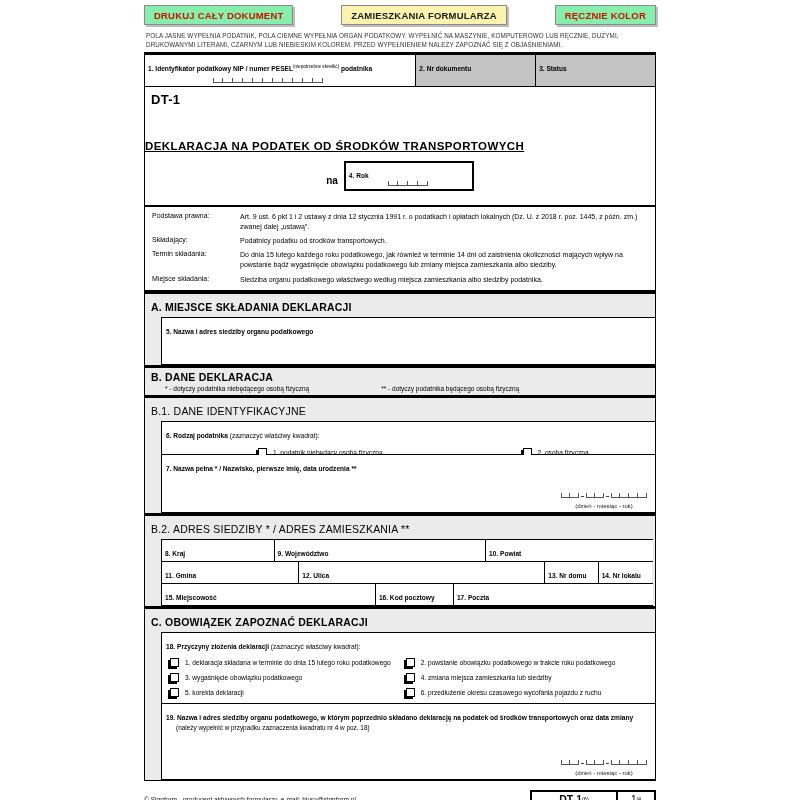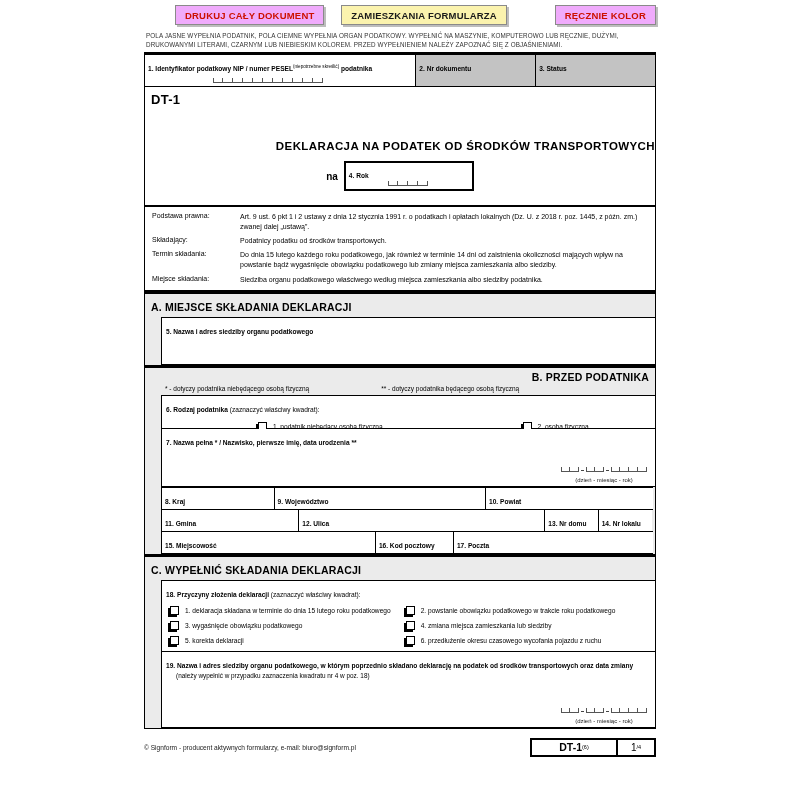--- a/index.html
+++ b/index.html
@@ -4,21 +4,21 @@
 <style>
   * { margin:0; padding:0; box-sizing:border-box; }
   html,body { width:800px; height:800px; background:#ffffff; overflow:hidden;
               font-family:"Liberation Sans", sans-serif; color:#000; }
   .page { width:512px; margin:0 auto; padding-top:5px; }
 
   
   .toolbar { display:flex; justify-content:space-between; align-items:flex-start; height:24px; margin-bottom:2px; }
   .tbtn { font-family:"Liberation Sans",sans-serif; font-weight:bold; font-size:9.5px; letter-spacing:.2px;
           border:1px solid #8a8a8a; box-shadow:2px 2px 0 #bdbdbd; padding:3px 9px 3px; height:20px; cursor:pointer; }
-  .tbtn.gray { background:#f0abfc; color:#cc1100;margin-left:31px; }
+  .tbtn.gray { background:#86efac; color:#cc1100; }
   .tbtn.yellow { background:#fbf3ae; color:#1a1a1a; }
 
   
   .instructions { font-size:6.3px; line-height:1.5; color:#333; letter-spacing:.1px; margin:1px 2px 2px; }
 
   .thickbar { height:3px; background:#000; margin-top:1px; }
 
   
   .form { border:1px solid #000; border-top:none; }
 
@@ -28,37 +28,37 @@
   .f1 { width:53%; background:#fff; }
   .f2 { width:23.5%; background:#c3c3c3; }
   .f3 { width:23.5%; background:#c3c3c3; }
   .flabel { font-size:6.6px; font-weight:bold; }
   .fnote-sup { font-size:4.6px; font-weight:normal; vertical-align:super; }
   .f1-comb { position:absolute; left:68px; bottom:3px; }
 
   .dt1-row { padding:3px 6px 0; height:17px; }
   .dt1 { font-size:13px; font-weight:bold; letter-spacing:.3px; }
 
-  .title-block { text-align:right; margin-top:36px; }
+  .title-block { text-align:left; margin-top:36px;text-decoration:underline; }
   .title { font-size:11.5px; font-weight:bold; letter-spacing:.4px; }
 
-  .year-row { display:flex; justify-content:center; align-items:flex-start; margin:9px 0 14px; }
+  .year-row { display:flex; justify-content:center; align-items:center; margin:9px 0 14px; }
   .na { font-size:10px; font-weight:bold; margin:10px 6px 0 0; }
   .rok-box { width:130px; height:30px; border:2px solid #000; position:relative; padding:1px 3px; }
   .rok-comb { position:absolute; left:42px; bottom:3px; }
 
   
   .legal { border-top:2px solid #000; border-bottom:1px solid #000; padding:5px 7px 4px; }
   .legal-row { display:flex; margin-bottom:4px; }
   .legal-label { width:88px; flex:none; font-size:7px; }
   .legal-text { flex:1; font-size:7px; line-height:1.45; }
 
   
   .sec-head { border-top:3px solid #000; background:#ebebeb; padding:3px 6px 2px; }
-  .sec-title { font-size:10.5px; font-weight:bold; letter-spacing:.2px;text-align:right; }
+  .sec-title { font-size:10.5px; font-weight:bold; letter-spacing:.2px; }
   .sec-title.light { font-weight:normal; }
   .sec-notes { display:flex; font-size:6.5px; margin:2px 0 1px 14px; }
   .sec-notes span + span { margin-left:72px; }
   .sec-body { background:#ebebeb; }
   .fieldbox { margin-left:16px; background:#fff; border:1px solid #000; border-right:none; position:relative; padding:2px 4px; }
   .fieldbox + .fieldbox { border-top:none; }
 
   .h48 { height:48px; } .h34 { height:34px; } .h58 { height:58px; } .h76 { height:76px; }
 
   
@@ -194,27 +194,30 @@
     <div class="sec-head">
       <span class="sec-title">A. MIEJSCE SKŁADANIA DEKLARACJI</span>
     </div>
     <div class="sec-body">
       <div class="fieldbox h48">
         <span class="flabel">5. Nazwa i adres siedziby organu podatkowego</span>
       </div>
     </div>
 
     <div class="sec-head">
-      <div class="sec-title">B. PRZED PODATNIKA</div>
+      <div class="sec-title">B. DANE DEKLARACJA</div>
       <div class="sec-notes">
         <span>* - dotyczy podatnika niebędącego osobą fizyczną</span>
         <span>** - dotyczy podatnika będącego osobą fizyczną</span>
       </div>
     </div>
 
+    <div class="sec-head">
+      <span class="sec-title light">B.1. DANE IDENTYFIKACYJNE</span>
+    </div>
     <div class="sec-body">
       <div class="fieldbox h34">
         <span class="flabel"><b>6. Rodzaj podatnika </b><span style="font-weight:normal;">(zaznaczyć właściwy kwadrat):</span></span>
         <div class="cbrow">
           <span class="cbitem">
             <span class="cb"></span>
             <span>1. podatnik niebędący osobą fizyczną</span>
           </span>
           <span class="cbitem">
             <span class="cb"></span>
@@ -239,20 +242,23 @@
                 <span class="cell"></span>
                 <span class="cell"></span>
                 <span class="cell"></span>
               </span>
             </div>
           <div class="date-caption">(dzień - miesiąc - rok)</div>
         </div>
       </div>
     </div>
 
+    <div class="sec-head">
+      <span class="sec-title light">B.2. ADRES SIEDZIBY * / ADRES ZAMIESZKANIA **</span>
+    </div>
     <div class="sec-body">
       <div class="addr">
         <div class="addr-row">
           <div class="addr-cell" style="width:23%;"><span class="flabel">8. Kraj</span></div>
           <div class="addr-cell" style="width:43%;"><span class="flabel">9. Województwo</span></div>
           <div class="addr-cell" style="width:34%;"><span class="flabel">10. Powiat</span></div>
         </div>
         <div class="addr-row">
           <div class="addr-cell" style="width:28%;"><span class="flabel">11. Gmina</span></div>
           <div class="addr-cell" style="width:50%;"><span class="flabel">12. Ulica</span></div>
@@ -261,21 +267,21 @@
         </div>
         <div class="addr-row">
           <div class="addr-cell" style="width:43.5%;"><span class="flabel">15. Miejscowość</span></div>
           <div class="addr-cell" style="width:16%;"><span class="flabel">16. Kod pocztowy</span></div>
           <div class="addr-cell" style="width:40.5%;"><span class="flabel">17. Poczta</span></div>
         </div>
       </div>
     </div>
 
     <div class="sec-head">
-      <span class="sec-title">C. WYPEŁNIĆ SKŁADANIA DEKLARACJI</span>
+      <span class="sec-title">C. OBOWIĄZEK ZAPOZNAĆ DEKLARACJI</span>
     </div>
     <div class="sec-body">
       <div class="fieldbox">
         <span class="flabel"><b>18. Przyczyny złożenia deklaracji </b><span style="font-weight:normal;">(zaznaczyć właściwy kwadrat):</span></span>
         <div class="optgrid">
           <span class="optitem">
               <span class="cb"></span>
               <span>1. deklaracja składana w terminie do dnia 15 lutego roku podatkowego</span>
             </span>
           <span class="optitem">

